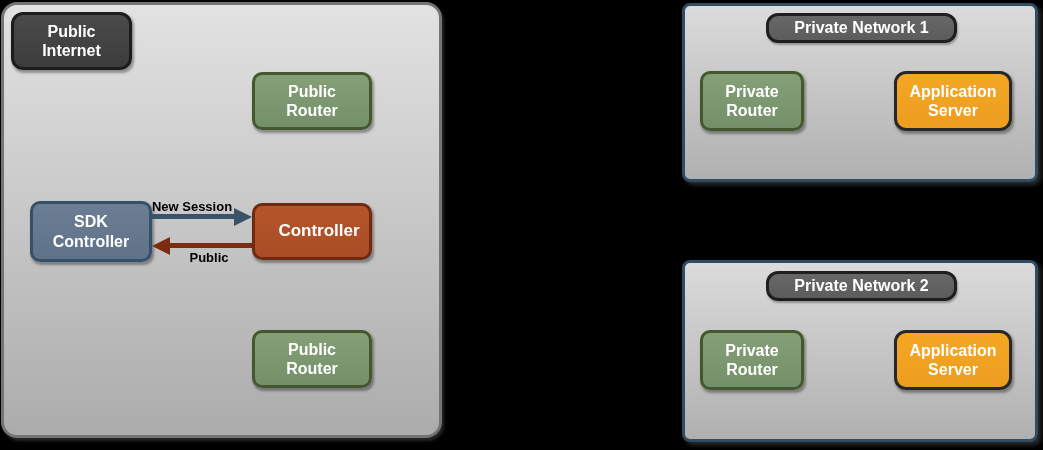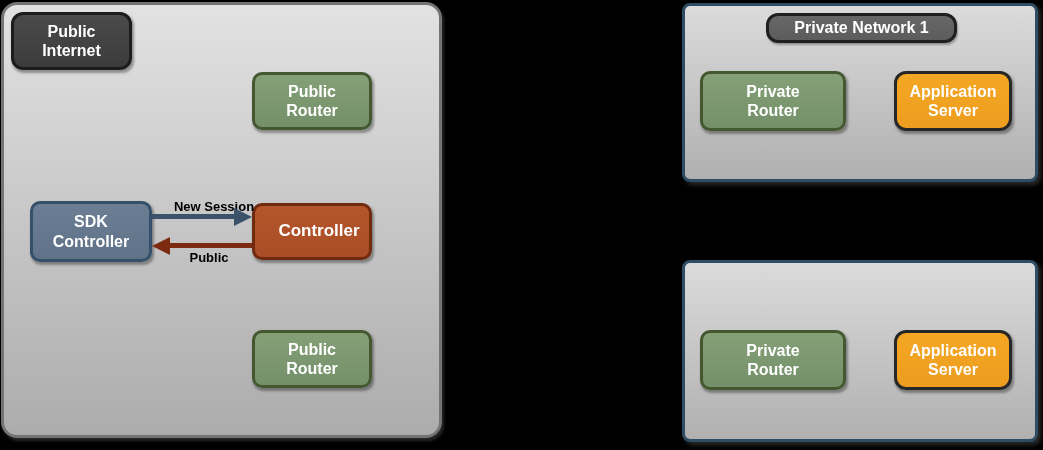--- a/index.html
+++ b/index.html
@@ -101,30 +101,30 @@
     white-space: nowrap;
   }
 
   
   #pi-label        { left: 7px;   top: 7px;   width: 121px; height: 58px; }
   #pub-router-top  { left: 248px; top: 67px;  width: 120px; height: 58px; }
   #sdk-app         { left: 26px;  top: 196px; width: 122px; height: 61px; }
   #controller      { left: 248px; top: 198px; width: 120px; height: 57px; padding-left: 14px; }
   #pub-router-bot  { left: 248px; top: 325px; width: 120px; height: 58px; }
 
-  #new-session-label { left: 142px; top: 194px; width: 92px; margin-left: 22px; }
+  #new-session-label { left: 142px; top: 194px; width: 92px; }
   #new-session-shaft { left: 148px; top: 209px; width: 82px; }
   #new-session-head  { left: 230px; top: 203px; }
   #session-shaft     { left: 164px; top: 238px; width: 84px; }
   #session-head      { left: 148px; top: 232px; }
   #session-label     { left: 160px; top: 245px; width: 90px; }
 
   
   .net-title  { left: 81px;  width: 191px; height: 30px; }
-  .net-router { left: 15px;  width: 146px; height: 60px; }
+  .net-router { left: 15px;  width: 104px; height: 60px; }
   .net-server { left: 209px; width: 118px; height: 60px; }
   #pn1 .net-title  { top: 7px; }
   #pn1 .net-router { top: 65px; }
   #pn1 .net-server { top: 65px; }
   #pn2 .net-title  { top: 8px; }
   #pn2 .net-router { top: 67px; }
   #pn2 .net-server { top: 67px; }
 </style>
 </head>
 <body>
@@ -158,19 +158,20 @@
 
   <div class="panel network" id="pn1">
     <div class="node titlebar net-title">Private Network 1</div>
     <div class="node green net-router">Private
 Router</div>
     <div class="node orange net-server">Application
 Server</div>
   </div>
 
   <div class="panel network" id="pn2">
+    <div class="node titlebar net-title">Private Network 2</div>
     <div class="node green net-router">Private
 Router</div>
     <div class="node orange net-server">Application
 Server</div>
   </div>
 
 </div>
 
 </body></html>

